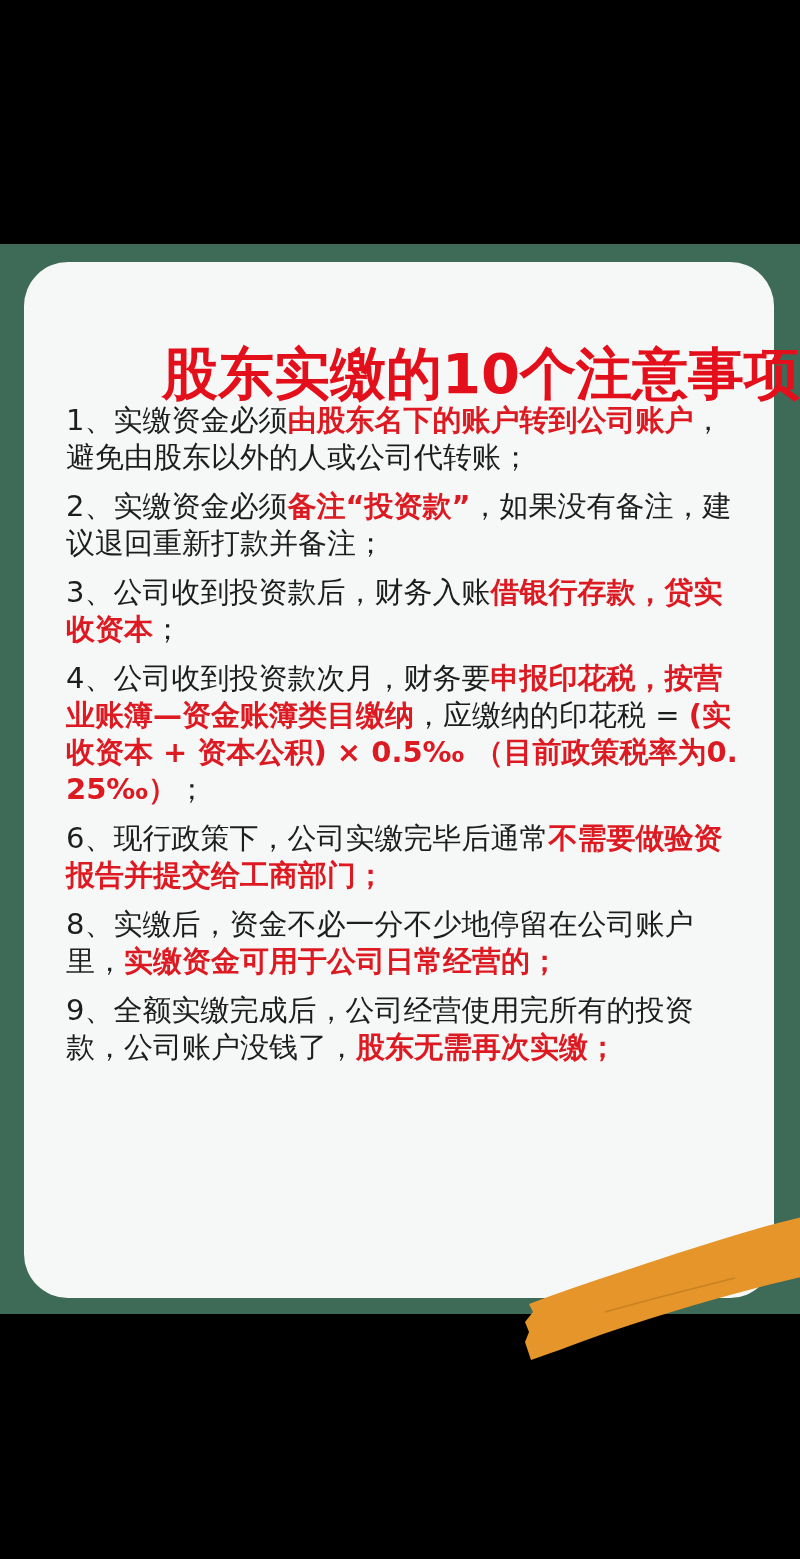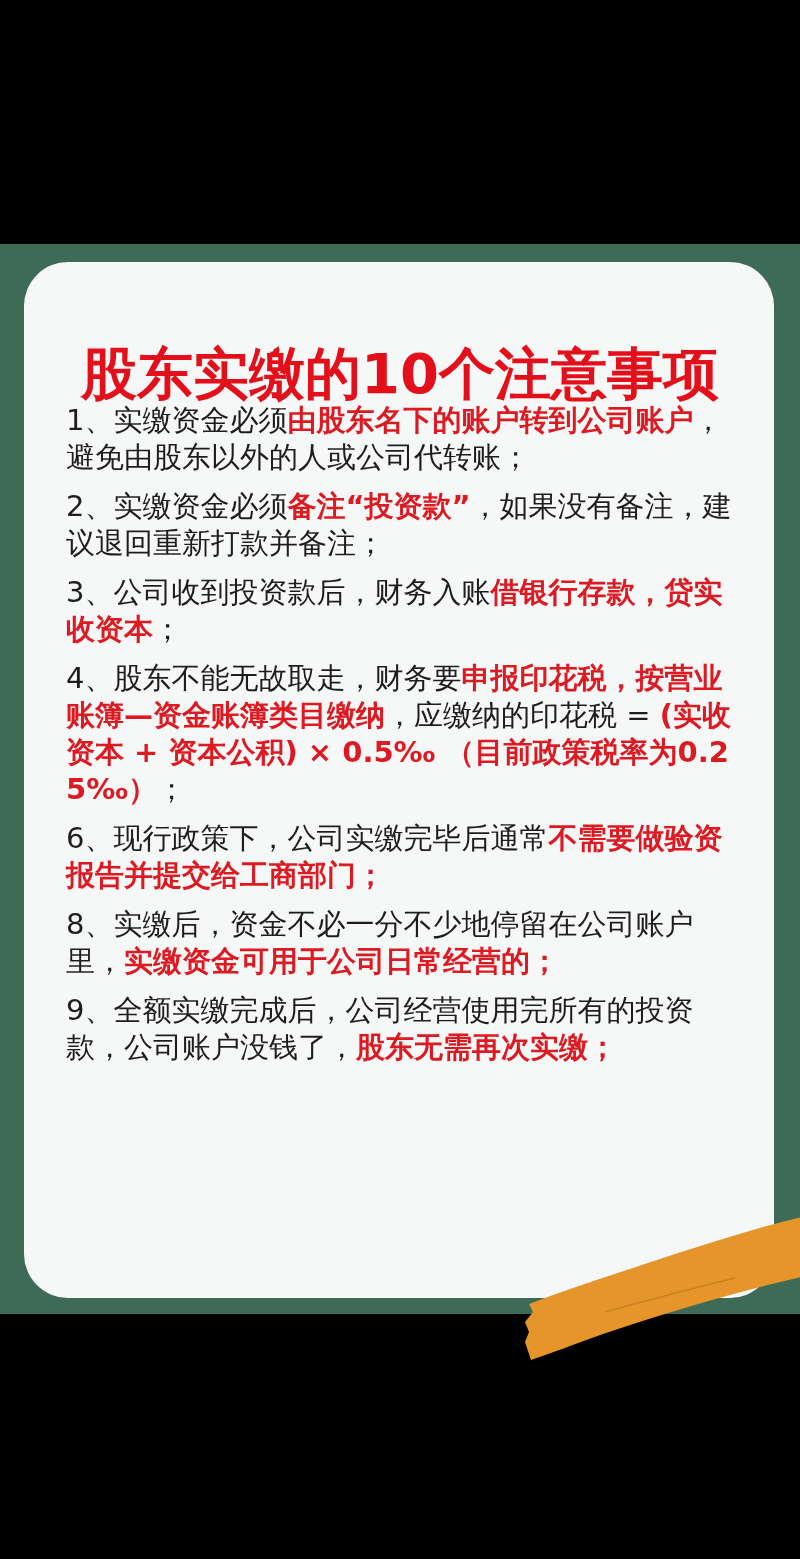--- a/index.html
+++ b/index.html
@@ -7,21 +7,21 @@
     width: 800px; height: 1559px; background: #000; position: relative; overflow: hidden;
     font-family: "DejaVu Sans", "Liberation Sans", sans-serif;
   }
   .top-black { position: absolute; left: 0; top: 0; width: 800px; height: 244px; background: #000; }
   .green-panel { position: absolute; left: 0; top: 244px; width: 800px; height: 1070px; background: #3d6b58; }
   .card {
     position: absolute; left: 24px; top: 262px; width: 750px; height: 1036px;
     background: #f6f8f7; border-radius: 44px;
   }
   .title {
-    position: absolute; left: 0; top: 296px; width: 800px; text-align: center;
+    position: absolute; left: 0; top: 296px; width: 800px; text-align: right;
     color: #e3101b; font-weight: bold; font-size: 56px; line-height: 80px; letter-spacing: 0px;
     font-family: "DejaVu Sans", sans-serif;
   }
   .items { position: absolute; left: 66px; top: 402px; width: 672px; }
   .item {
     font-size: 29px; line-height: 37px; color: #1d1d1d; margin-bottom: 12px;
     font-family: "DejaVu Sans", sans-serif; word-break: break-all;
   }
   .item .r { color: #dd1a22; font-weight: bold; }
   .item.i3 { }
@@ -42,21 +42,21 @@
   <div class="item i1">
     <span>1、</span><span>实缴资金必须</span><span class="r">由股东名下的账户转到公司账户</span><span>，避免由股东以外的人或公司代转账；</span>
   </div>
   <div class="item i2">
     <span>2、</span><span>实缴资金必须</span><span class="r">备注“投资款”</span><span>，如果没有备注，建议退回重新打款并备注；</span>
   </div>
   <div class="item i3">
     <span>3、</span><span>公司收到投资款后，财务入账</span><span class="r">借银行存款，贷实收资本</span><span>；</span>
   </div>
   <div class="item i4">
-    <span>4、</span><span>股东不能无故取走，财务要</span><span class="r">申报印花税，按营业账簿—资金账簿类目缴纳</span><span>，应缴纳的印花税 = </span><span class="r">(实收资本 + 资本公积) × 0.5‰ （目前政策税率为0.25‰）</span><span>；</span>
+    <span>4、</span><span>公司收到投资款次月，财务要</span><span class="r">申报印花税，按营业账簿—资金账簿类目缴纳</span><span>，应缴纳的印花税 = </span><span class="r">(实收资本 + 资本公积) × 0.5‰ （目前政策税率为0.25‰）</span><span>；</span>
   </div>
   <div class="item i6">
     <span>6、</span><span>现行政策下，公司实缴完毕后通常</span><span class="r">不需要做验资报告并提交给工商部门；</span>
   </div>
   <div class="item i8">
     <span>8、</span><span>实缴后，资金不必一分不少地停留在公司账户里，</span><span class="r">实缴资金可用于公司日常经营的；</span>
   </div>
   <div class="item i9">
     <span>9、</span><span>全额实缴完成后，公司经营使用完所有的投资款，公司账户没钱了，</span><span class="r">股东无需再次实缴；</span>
   </div>

